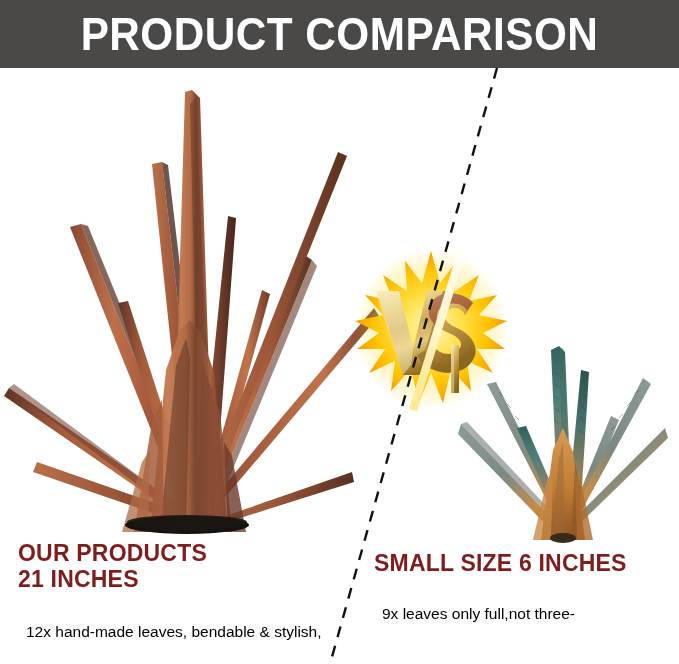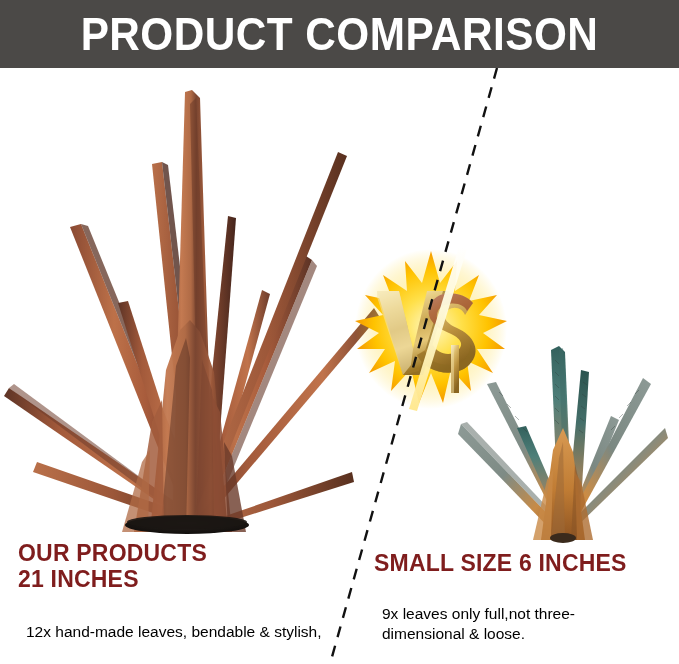--- a/index.html
+++ b/index.html
@@ -337,17 +337,16 @@
     </div>
     <div class="caption-body">
       <div>12x hand-made leaves, bendable &amp; stylish,</div>
     </div>
   </div>
 
   <div id="right-caption">
     <div class="caption-heading">SMALL SIZE 6 INCHES</div>
     <div class="caption-body">
       <div>9x leaves only full,not three-</div>
-      <div>dimensional &amp; loose.</div>
     </div>
   </div>
 
 </div>
 
 </body></html>

